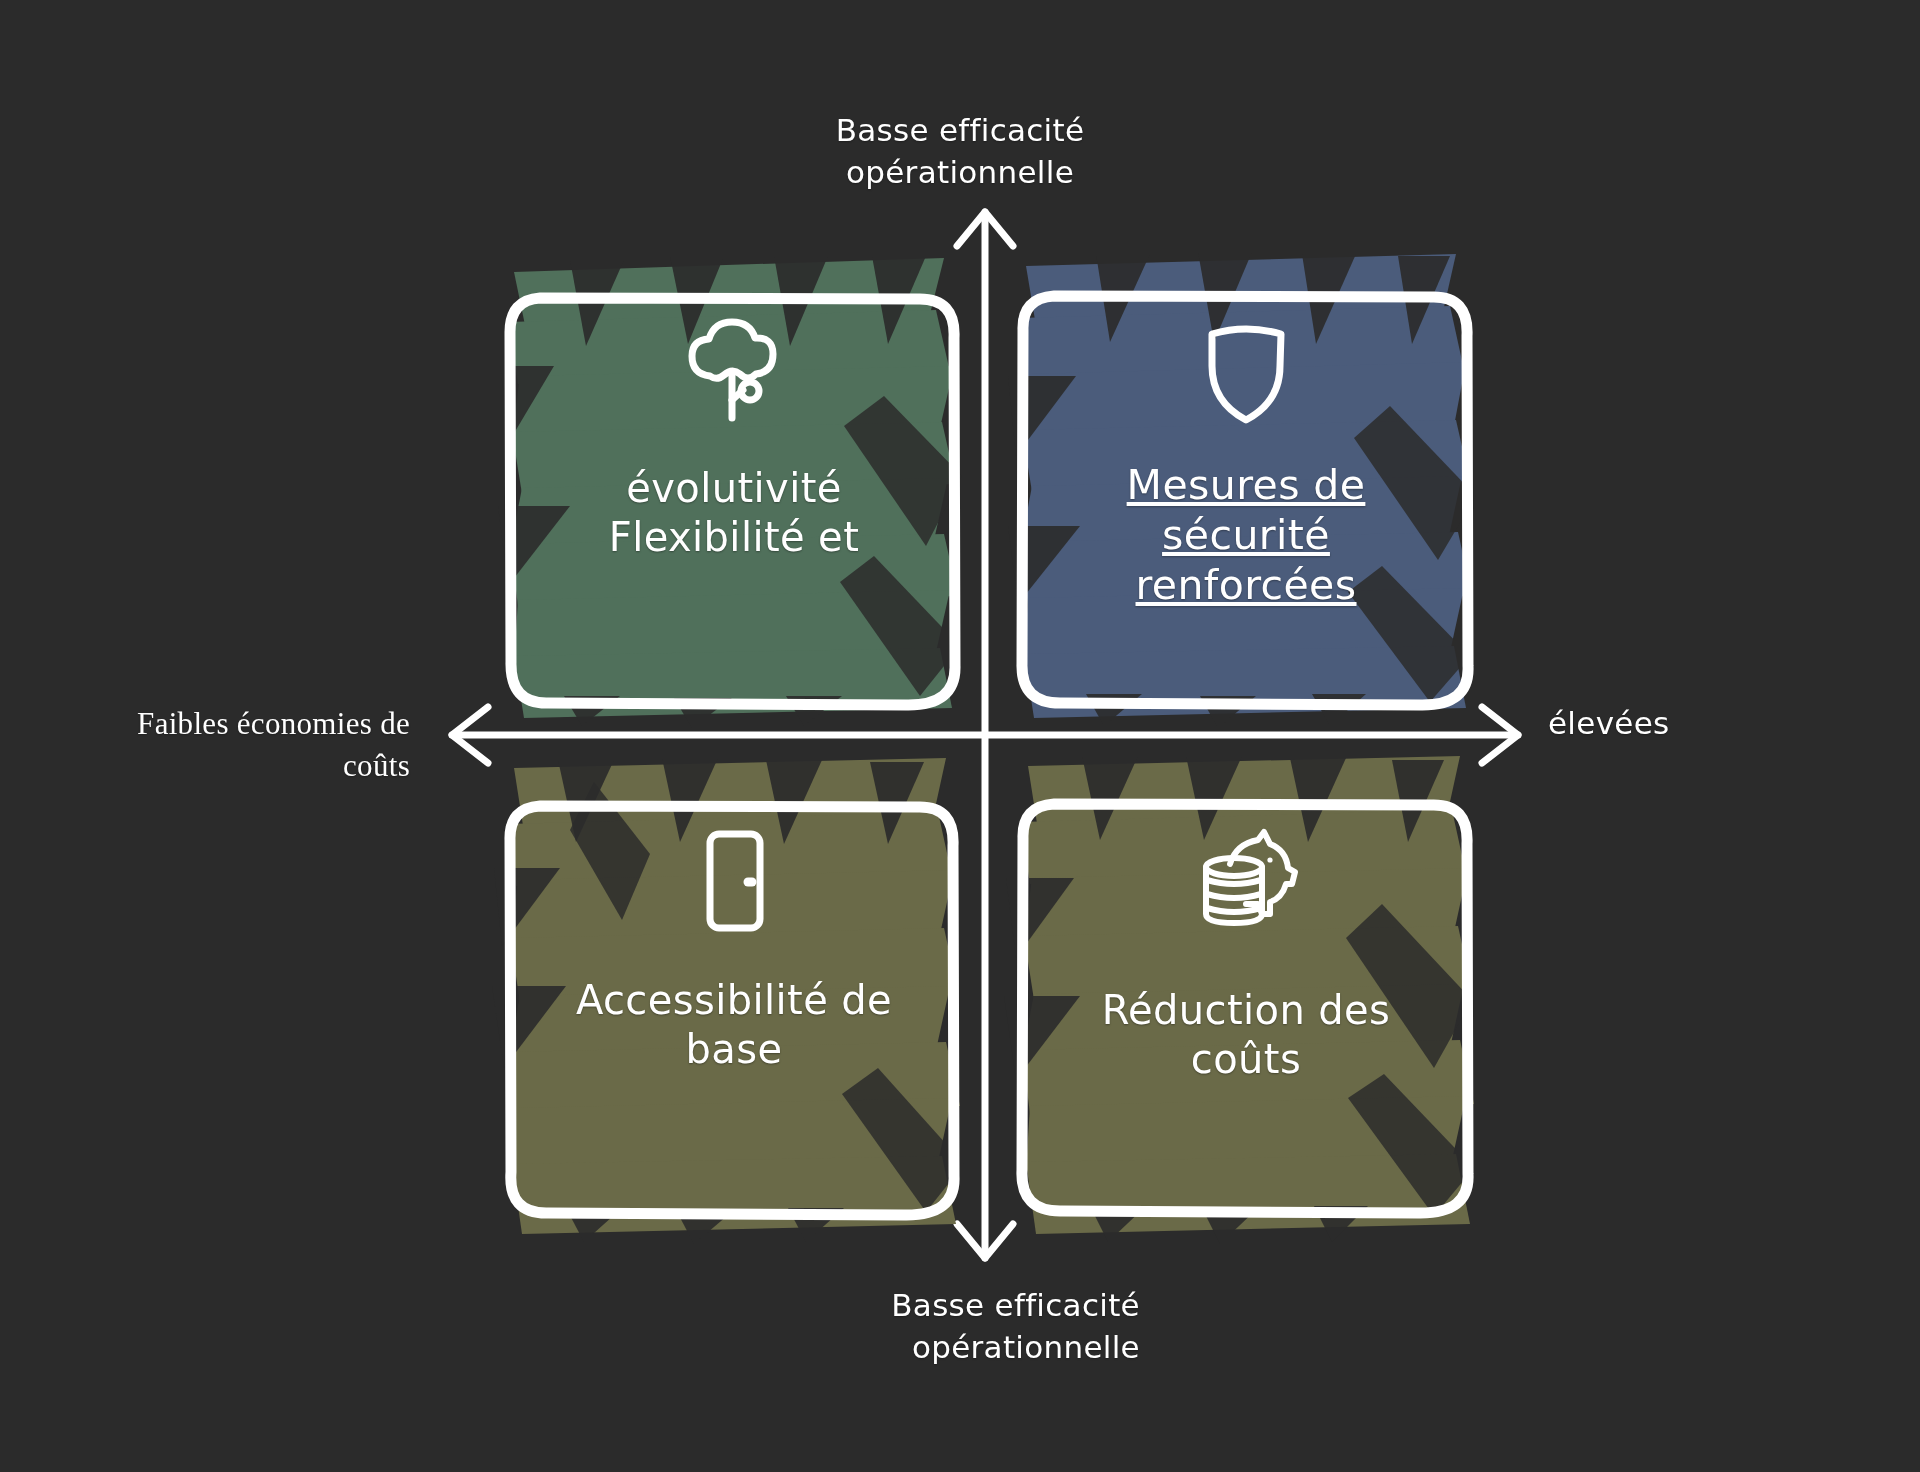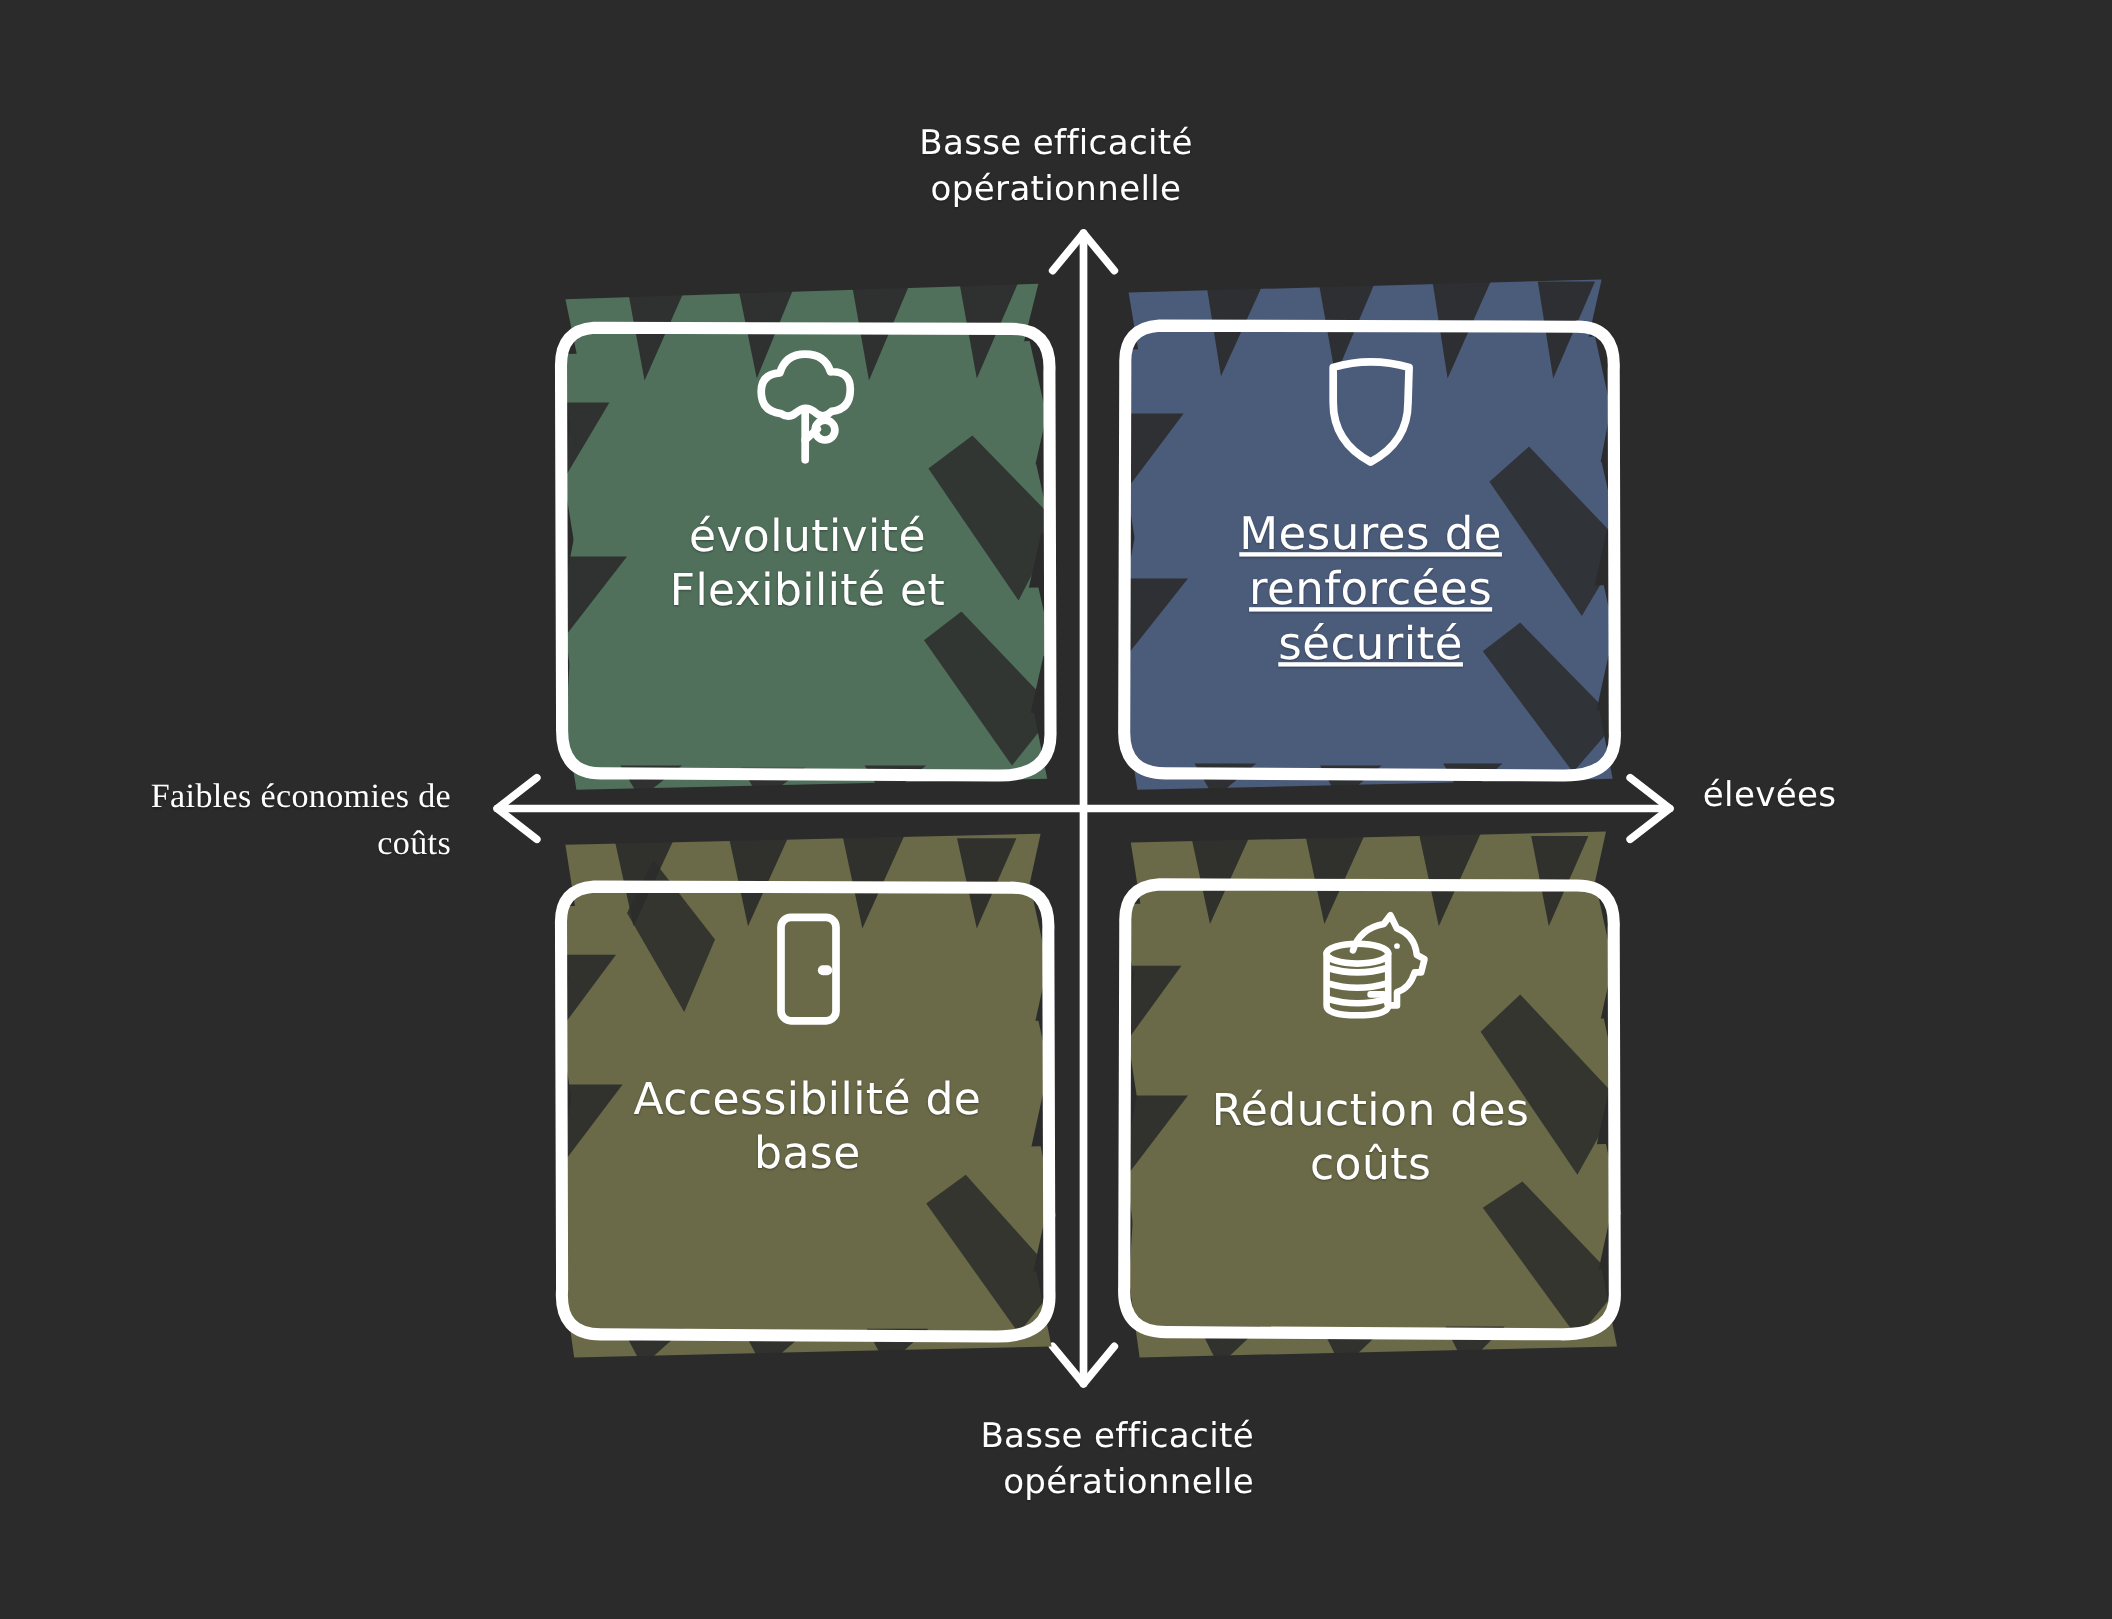--- a/index.html
+++ b/index.html
@@ -221,22 +221,22 @@
     <div class="card-inner">
       <div class="card-icon">
         <svg viewBox="0 0 120 120" xmlns="http://www.w3.org/2000/svg">
           <g fill="none" stroke="#ffffff" stroke-width="7" stroke-linecap="round" stroke-linejoin="round">
             <path d="M 26 24 Q 60 14 95 24 L 94 56 Q 94 92 60 110 Q 26 92 26 56 Z"></path>
           </g>
         </svg>
       </div>
       <div class="card-label">
         <div>Mesures de</div>
+        <div>sécurité</div>
         <div>renforcées</div>
-        <div>sécurité</div>
       </div>
     </div>
   </div>
 
   <div class="card bl">
     <svg class="card-art" viewBox="0 0 520 520" xmlns="http://www.w3.org/2000/svg">
       <g>
         <path fill="#6a6a48" d="M 40 30 L 472 20 L 458 84 L 50 94 Z"></path>
         <path fill="#6a6a48" d="M 32 86 L 464 74 L 478 138 L 42 148 Z"></path>
         <path fill="#6a6a48" d="M 44 142 L 480 132 L 466 196 L 36 206 Z"></path>

